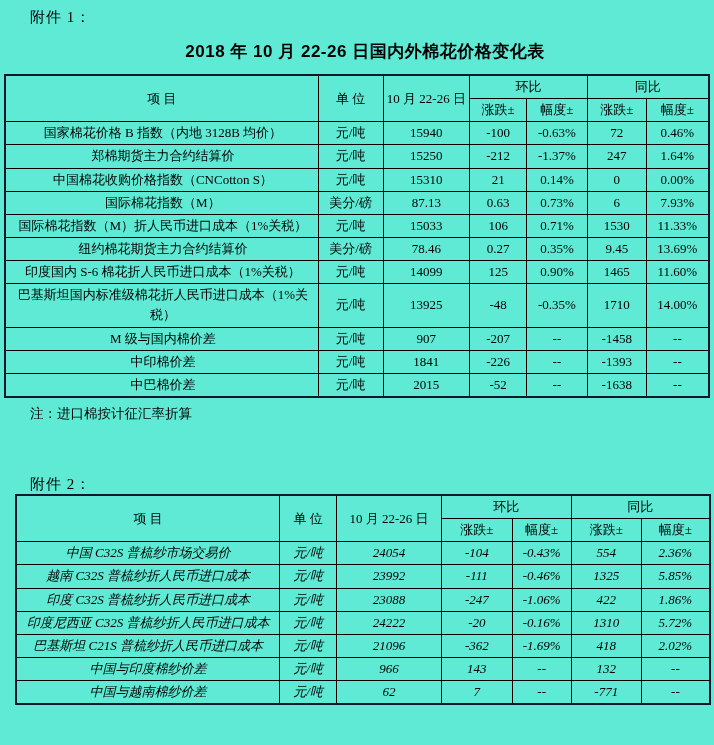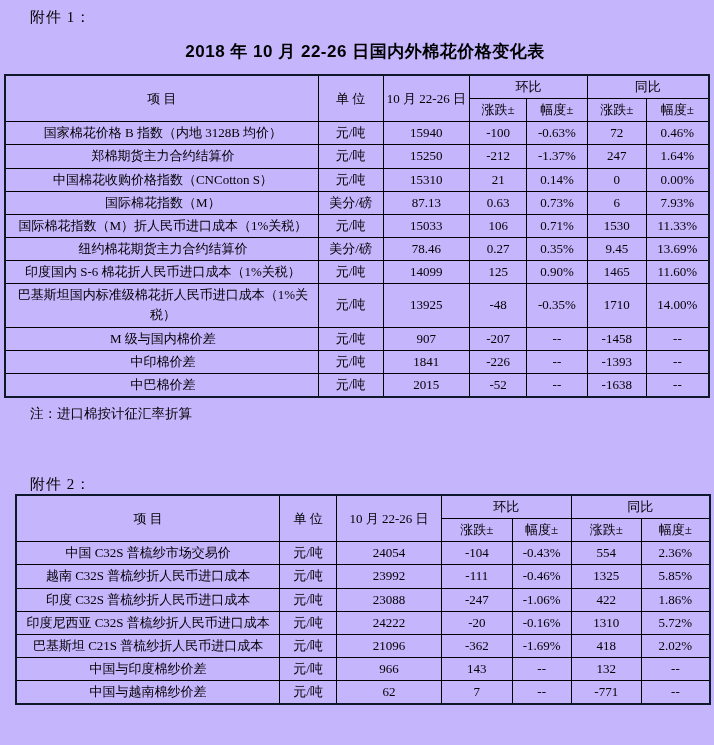--- a/index.html
+++ b/index.html
@@ -5,21 +5,21 @@
   * { margin: 0; padding: 0; box-sizing: border-box; }
   html, body {
     width: 714px;
     background: #ffffff;
     font-family: "Liberation Serif", "DejaVu Serif", serif;
     color: #000000;
   }
   .page {
     width: 714px;
     height: 745px;
-    background: #c4b5fd;
+    background: #5eead4;
     overflow: hidden;
   }
   .attach-label {
     margin-left: 30px;
     padding-top: 8px;
     font-size: 15px;
     letter-spacing: 1px;
   }
   .attach-label.second {
     padding-top: 0;
@@ -55,21 +55,21 @@
     margin-left: 4px;
     width: 706px;
   }
   table.t2 {
     margin-left: 15px;
     width: 696px;
   }
   table.t1 thead tr th { height: 23px; }
   table.t1 tbody td { height: 23px; }
   table.t2 thead tr th { height: 23px; }
-  table.t2 tbody td { height: 21px; }
+  table.t2 tbody td { height: 21px; font-style: italic; }
   table.t1 tbody td.item-cell {
     text-align: center;
     padding-left: 5px;
   }
   table.t2 tbody td.item-cell {
     text-align: center;
   }
   .table-note {
     margin-left: 30px;
     margin-top: 7px;

